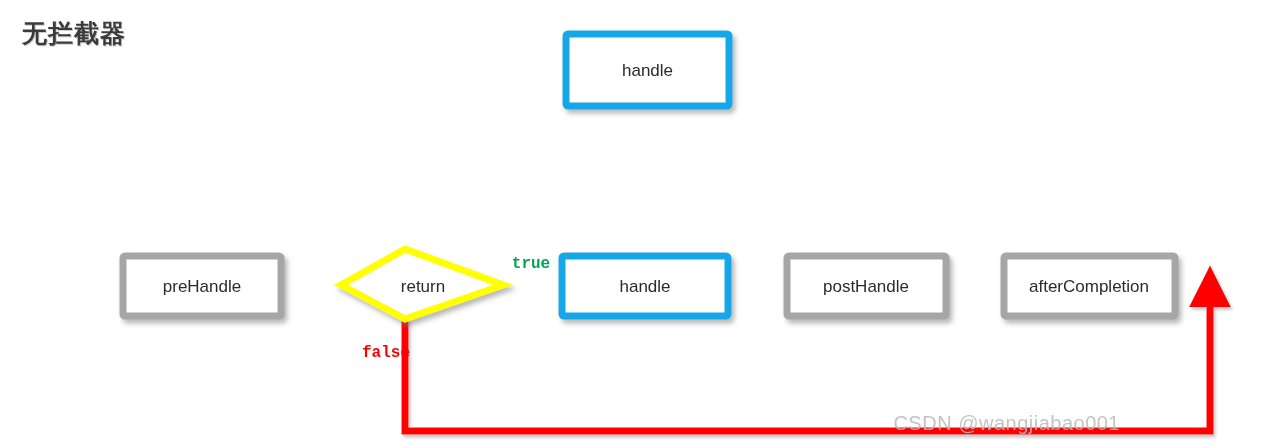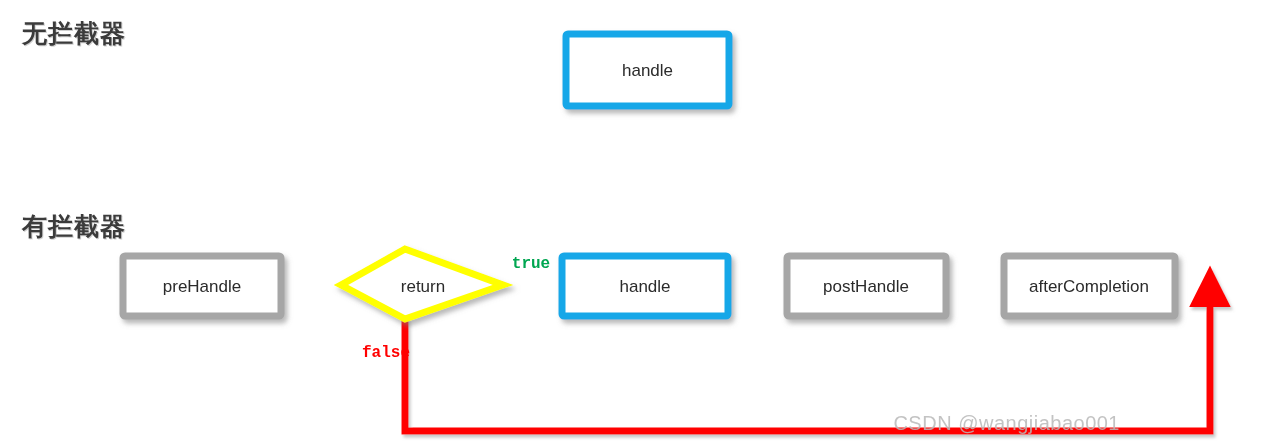--- a/index.html
+++ b/index.html
@@ -58,21 +58,20 @@
     letter-spacing: 0.5px;
   }
 </style>
 </head>
 <body>
 
 <div id="diagram-root">
 
   <div class="section-title" id="title-no-interceptor">无拦截器</div>
 
-  <div class="section-title" id="title-with-interceptor">有拦截器</div>
 
   <svg width="1285" height="445" viewBox="0 0 1285 445" style="position:absolute;left:0;top:0;">
     <defs>
       <marker id="arrow-green" markerWidth="9" markerHeight="9" refX="2.2" refY="3" orient="auto" markerUnits="strokeWidth">
         <path d="M0,0 L0,6 L6.2,3 z" fill="#00a651"></path>
       </marker>
       <marker id="arrow-red-up" markerWidth="8" markerHeight="8" refX="2.2" refY="3" orient="auto" markerUnits="strokeWidth">
         <path d="M0,0 L0,6 L6,3 z" fill="#ff0000"></path>
       </marker>
       <filter id="soft-shadow" x="-30%" y="-30%" width="170%" height="180%">

